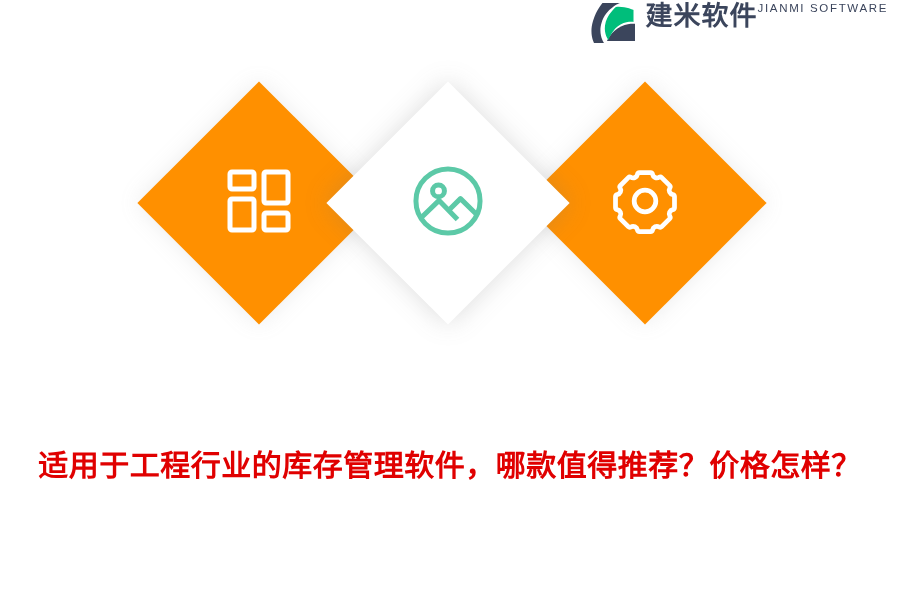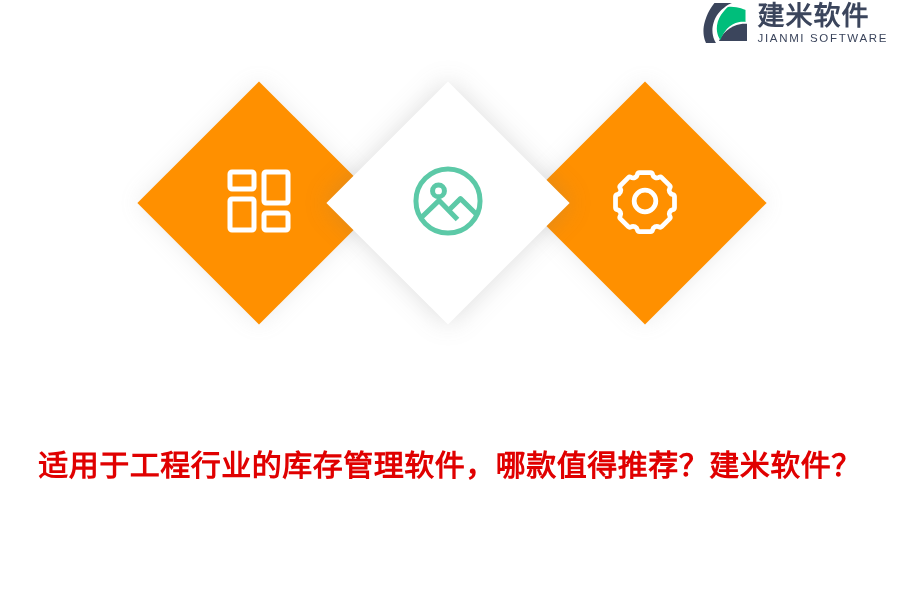--- a/index.html
+++ b/index.html
@@ -33,21 +33,21 @@
     gap: 8px;
   }
   .logo-mark {
     width: 48px;
     height: 46px;
     flex: 0 0 auto;
     margin-top: 1px;
   }
   .logo-text {
     display: flex;
-    flex-direction: column;
+    flex-direction: row;
     justify-content: flex-start;
     padding-top: 1px;
   }
   .logo-cn {
     font-size: 27px;
     font-weight: 700;
     color: #3b455c;
     letter-spacing: 1px;
     line-height: 30px;
     white-space: nowrap;
@@ -179,13 +179,13 @@
           <circle cx="24" cy="23.5" r="5"></circle>
           <path d="M8.5 47 L24.5 31.5 L40 47.5"></path>
           <path d="M32.6 39.8 L42.5 30 L55.5 42.8"></path>
         </svg>
       </span>
     </div>
   </div>
 
 </div>
 
-<h1 class="headline">适用于工程行业的库存管理软件，哪款值得推荐？建米软件？</h1>
+<h1 class="headline">适用于工程行业的库存管理软件，哪款值得推荐？价格怎样？</h1>
 
 </body></html>

